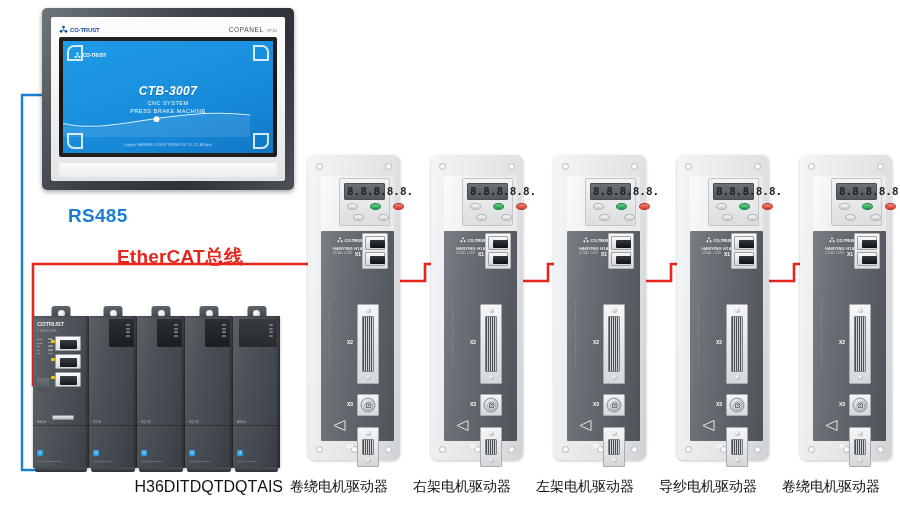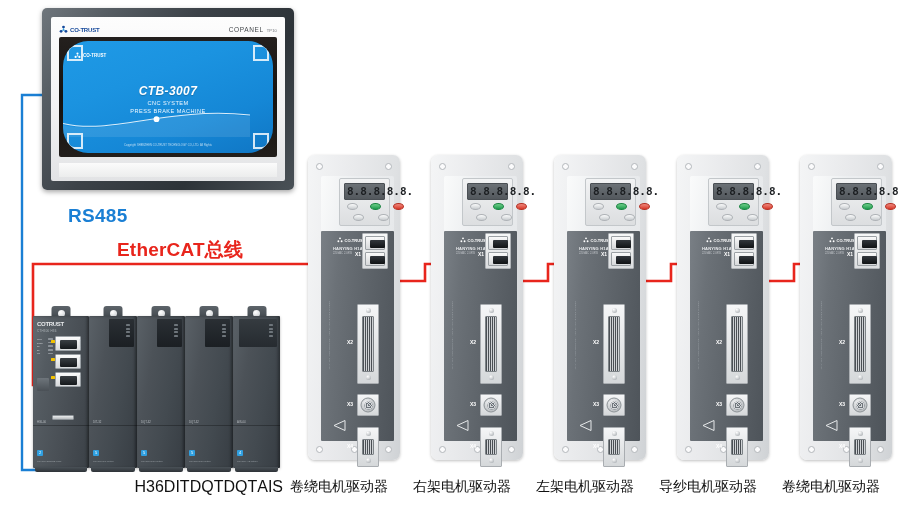--- a/index.html
+++ b/index.html
@@ -42,21 +42,21 @@
 
   .screen-bezel {
     position: absolute; left: 8px; right: 8px; top: 20px; height: 120px;
     background: linear-gradient(180deg,#24201e 0%,#15120f 50%,#221e1b 100%);
     border-radius: 2px;
     padding: 4px;
   }
   .screen {
     width: 100%; height: 100%;
     background: linear-gradient(160deg,#1f9ae6 0%,#1b93e0 35%,#1587d6 70%,#1076c4 100%);
-    position: relative; overflow: hidden; border-radius: 25px;
+    position: relative; overflow: hidden;
   }
   .screen .corner {
     position: absolute; width: 16px; height: 16px;
     border: 2px solid rgba(255,255,255,.82);
   }
   .c-tl { left: 4px; top: 4px; border-right: none; border-bottom: none; border-radius: 7px 0 0 0; }
   .c-tr { right: 4px; top: 4px; border-left: none; border-bottom: none; border-radius: 0 7px 0 0; }
   .c-bl { left: 4px; bottom: 4px; border-right: none; border-top: none; border-radius: 0 0 0 7px; }
   .c-br { right: 4px; bottom: 4px; border-left: none; border-top: none; border-radius: 0 0 7px 0; }
 
@@ -84,21 +84,21 @@
     background: linear-gradient(180deg,#fbfbfb,#eceded);
   }
 
   
   .rs485-label {
     position: absolute; left: 22px; top: 205px;
     color: #1a7fd4; font-size: 19px; font-weight: bold; letter-spacing: .3px; margin-left: 46px;
   }
   
   .ethercat-label {
-    position: absolute; left: 117px; top: 237px;
+    position: absolute; left: 117px; top: 244px;
     color: #e8251c; font-size: 19px; font-weight: bold; letter-spacing: .2px;
   }
 
   
   .plc {
     position: absolute; left: 33px; top: 306px; width: 247px; height: 162px;
     display: flex; align-items: flex-start;
   }
   .mod { position: relative; height: 162px; }
   .mod .tab {

